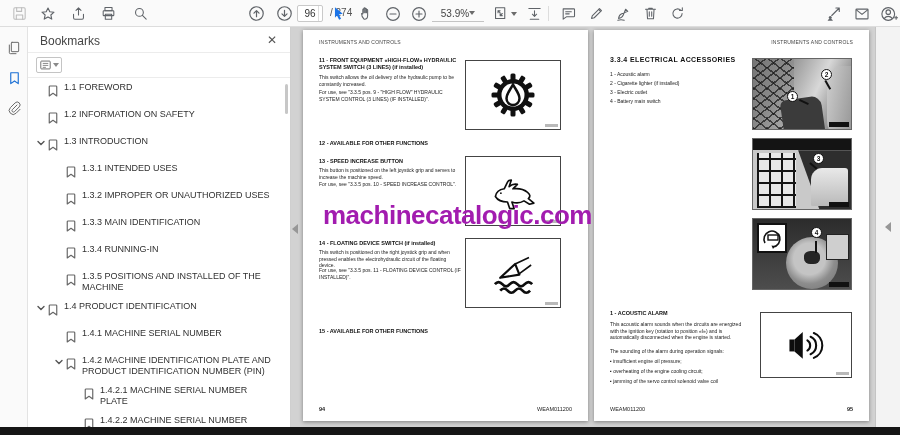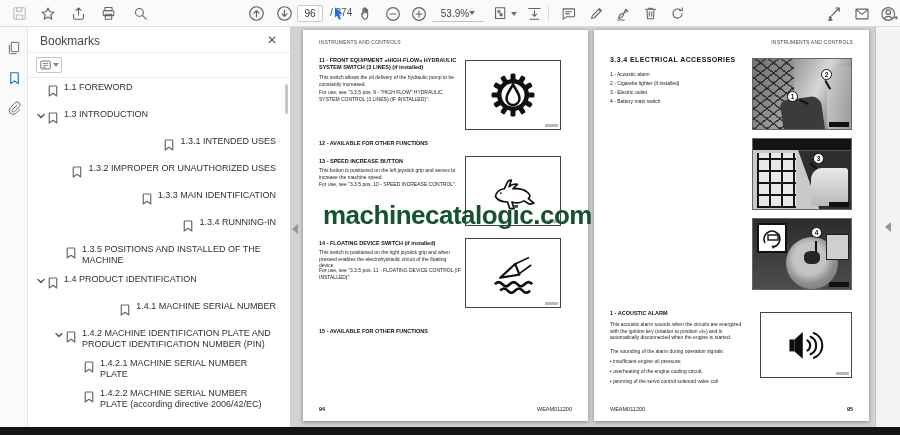--- a/index.html
+++ b/index.html
@@ -29,21 +29,21 @@
   .panel-head { position:absolute; top:0; left:0; width:100%; height:26px; border-bottom:1px solid #ececec; }
   .panel-title { position:absolute; left:12px; top:7px; font-size:12px; color:#454545; }
   .panel-close { position:absolute; right:10px; top:5px; width:16px; height:16px; display:flex; align-items:center; justify-content:center; font-size:12px; color:#555; cursor:pointer; }
   .panel-opts { position:absolute; top:26px; left:0; width:100%; height:25px; border-bottom:1px solid #ececec; }
   .opts-btn { position:absolute; left:8px; top:4px; width:26px; height:16px; border:1px solid #c4c4c4; border-radius:2px; background:#fff; display:flex; align-items:center; justify-content:center; gap:2px; cursor:pointer; }
   .tree { position:absolute; top:51px; left:0; width:100%; height:349px; overflow:hidden; }
   .bm-row { display:flex; align-items:flex-start; padding-top:4px; padding-bottom:4px; cursor:pointer; }
   .bm-chev { width:14px; min-width:14px; display:flex; justify-content:center; padding-top:3px; cursor:pointer; }
   .bm-ico { width:16px; min-width:16px; padding-top:1px; }
   .bm-label { font-size:9px; color:#303030; line-height:11px; padding-right:14px; }
-  .ind0 { padding-left:6px; } .ind1 { padding-left:24px;justify-content:flex-end; } .ind2 { padding-left:42px; }
+  .ind0 { padding-left:6px; } .ind1 { padding-left:24px; } .ind2 { padding-left:42px; }
   .vscroll { position:absolute; right:2px; top:57px; width:3px; height:30px; background:#c7c7c7; border-radius:2px; }
 
   
   .docarea { position:absolute; top:27px; left:291px; width:584px; height:400px; background:#d2d2d2; z-index:10; }
   .rrail { position:absolute; top:27px; left:875px; width:25px; height:400px; background:#f3f3f3; border-left:1px solid #c4c4c4; z-index:20; }
   .handle { position:absolute; width:0; height:0; border-top:5px solid transparent; border-bottom:5px solid transparent; border-right:6px solid #979797; cursor:pointer; }
 
   .page { position:absolute; top:3px; background:#fff; box-shadow:0 1px 4px rgba(0,0,0,.4); }
   .pg-left  { left:12px; width:285px; height:391px; }
   .pg-right { left:303px; width:275px; height:391px; }
@@ -254,20 +254,27 @@
         <div class="caret" style="border-top-color:#8a8a8a"></div>
       </div>
     </div>
     <div class="tree" id="bm-tree">
         <div class="bm-row ind0">
           <span class="bm-chev"></span>
           <span class="bm-ico"><svg width="10" height="12" viewBox="0 0 12 14">
               <path d="M2.5 1h7a1 1 0 0 1 1 1v11L6 9.8 1.5 13V2a1 1 0 0 1 1-1z" fill="none" stroke="#666" stroke-width="1.4" stroke-linejoin="round"></path>
             </svg></span>
           <span class="bm-label">1.1 FOREWORD</span>
+        </div>
+        <div class="bm-row ind0">
+          <span class="bm-chev"></span>
+          <span class="bm-ico"><svg width="10" height="12" viewBox="0 0 12 14">
+              <path d="M2.5 1h7a1 1 0 0 1 1 1v11L6 9.8 1.5 13V2a1 1 0 0 1 1-1z" fill="none" stroke="#666" stroke-width="1.4" stroke-linejoin="round"></path>
+            </svg></span>
+          <span class="bm-label">1.2 INFORMATION ON SAFETY</span>
         </div>
         <div class="bm-row ind0">
           <span class="bm-chev">
             <svg width="8" height="8" viewBox="0 0 8 8">
               <path d="M1 2.5l3 3 3-3" fill="none" stroke="#555" stroke-width="1.4" stroke-linecap="round"></path>
             </svg>
           </span>
           <span class="bm-ico"><svg width="10" height="12" viewBox="0 0 12 14">
               <path d="M2.5 1h7a1 1 0 0 1 1 1v11L6 9.8 1.5 13V2a1 1 0 0 1 1-1z" fill="none" stroke="#666" stroke-width="1.4" stroke-linejoin="round"></path>
             </svg></span>
@@ -393,21 +400,21 @@
       <div class="sec-b" style="left:16px;top:137px;width:142px">This button is positioned on the left joystick grip and serves to increase the machine speed.</div>
       <div class="sec-b" style="left:16px;top:151px;width:142px">For use, see "3.3.5  pos.  10 - SPEED INCREASE CONTROL".</div>
       <div class="icobox" style="left:162px;top:126px;width:96px;height:70px">
         <svg width="58" height="44" viewBox="0 0 100 80">
           <path d="M18 50 Q20 38 34 36 L40 24 Q42 20 47 20 L43 32 Q50 26 58 28 L50 36 Q66 34 76 42 Q84 48 78 54 L88 62 L80 64 L70 58 Q60 64 48 60 L52 72 L44 72 L40 60 Q24 60 18 50 Z" fill="#fff" stroke="#0d0d0d" stroke-width="3" stroke-linejoin="round"></path>
           <circle cx="28" cy="44" r="1.6" fill="#0d0d0d"></circle>
         </svg>
         <div class="code"></div>
       </div>
 
-      <div class="watermark" style="color: #14532d;">machinecatalogic.com</div>
+      <div class="watermark" style="color: #a21caf;">machinecatalogic.com</div>
 
       <div class="sec-h" style="left:16px;top:210px;width:170px">14 - FLOATING DEVICE SWITCH (if installed)</div>
       <div class="sec-b" style="left:16px;top:219px;width:142px">This switch is positioned on the right joystick grip and when pressed enables the electrohydraulic circuit of the floating device.</div>
       <div class="sec-b" style="left:16px;top:237px;width:142px">For use, see "3.3.5  pos.  11 - FLOATING DEVICE CONTROL (IF INSTALLED)".</div>
       <div class="icobox" style="left:162px;top:208px;width:96px;height:70px">
         <svg width="54" height="48" viewBox="0 0 100 90">
           <path d="M26 54 L54 28 L62 48 Z" fill="#fff" stroke="#0d0d0d" stroke-width="4" stroke-linejoin="round"></path>
           <path d="M54 28 L80 16 M62 46 L84 30" fill="none" stroke="#0d0d0d" stroke-width="3"></path>
           <path d="M16 66 q7 -8 14 0 t14 0 t14 0 t14 0 t14 0" fill="none" stroke="#0d0d0d" stroke-width="5"></path>
           <path d="M26 78 q7 -8 14 0 t14 0 t14 0 t14 0" fill="none" stroke="#0d0d0d" stroke-width="5"></path>

